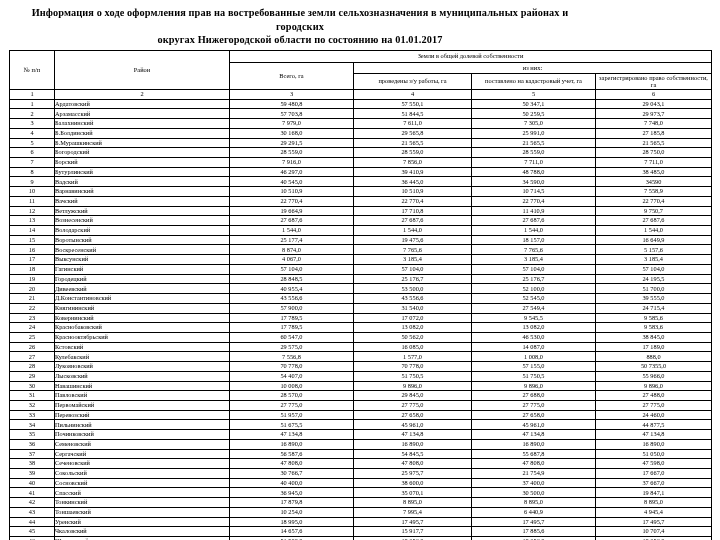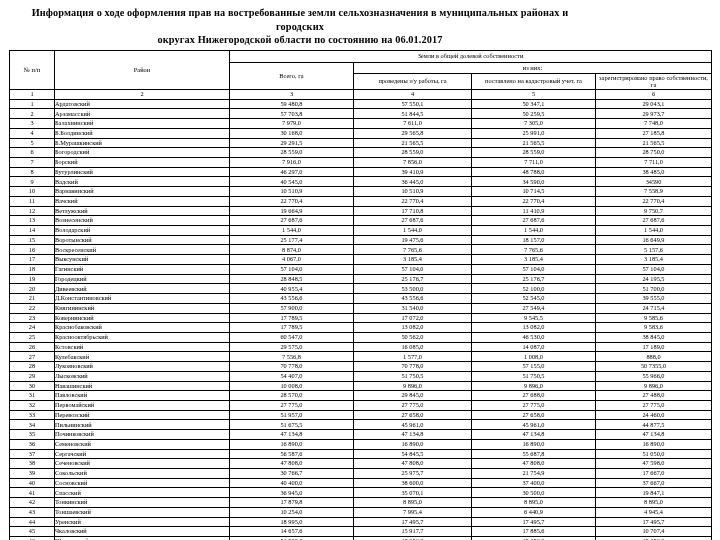--- a/index.html
+++ b/index.html
@@ -143,21 +143,21 @@
     padding-right: 4px;
   }
 </style>
 </head>
 <body>
 
 <div id="page">
 
   <div class="doc-title">
     <span>Информация о ходе оформления прав на востребованные земли сельхозназначения в  муниципальных районах и городских</span>
-    <span class="line2">округах Нижегородской области по состоянию на 06.01.2017</span>
+    <span class="line2">округах Нижегородской области по состоянию на 01.01.2017</span>
   </div>
 
   <table class="grid">
     <colgroup>
       <col class="c-num">
       <col class="c-rayon">
       <col class="c-total">
       <col class="c-work">
       <col class="c-cad">
       <col class="c-reg">

